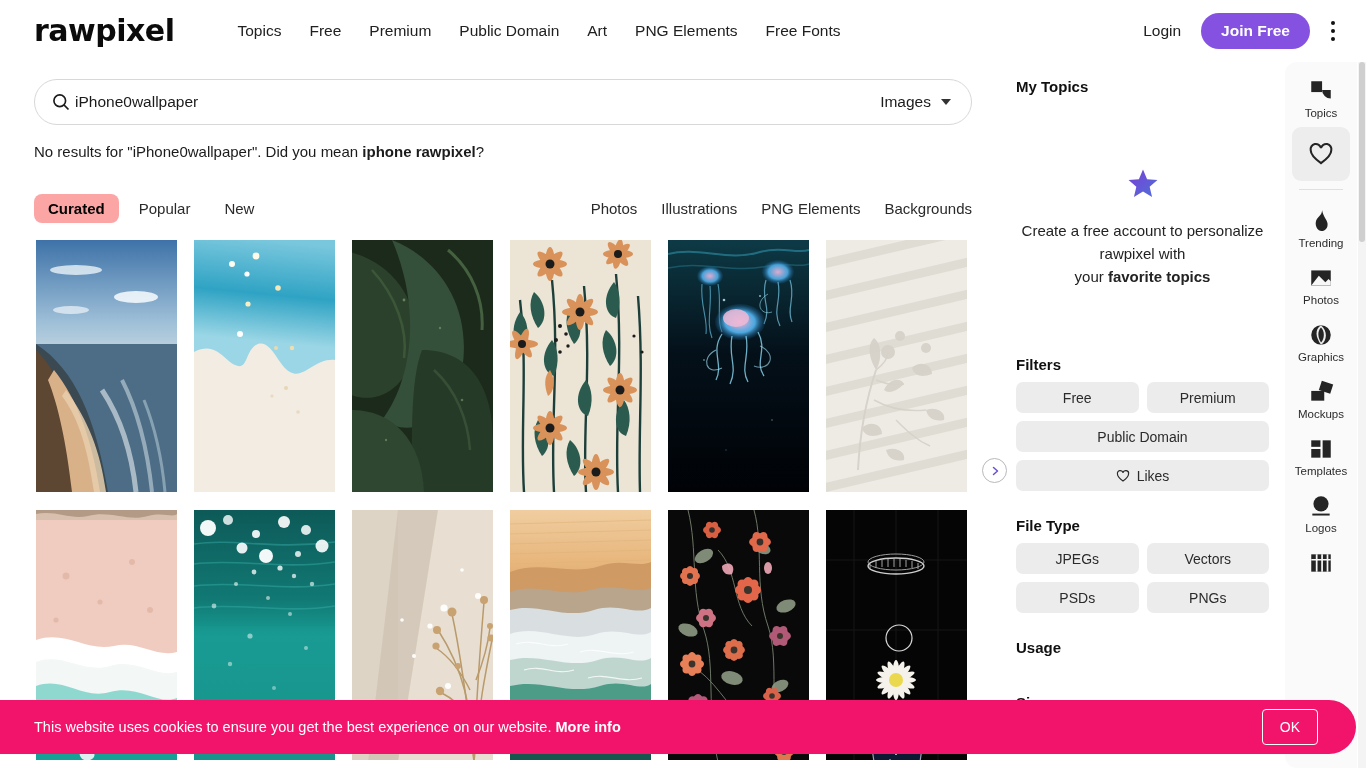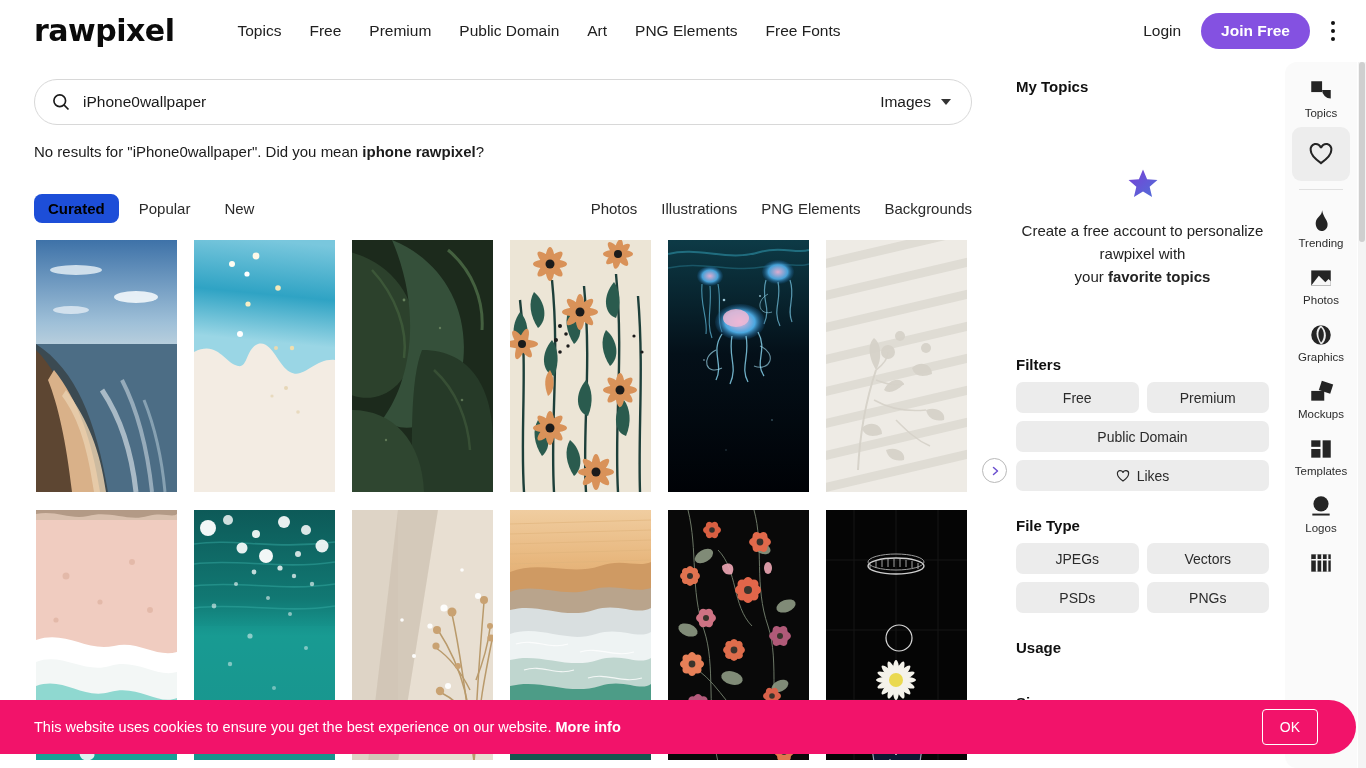--- a/index.html
+++ b/index.html
@@ -86,21 +86,21 @@
     border: 1px solid #d8d8d8;
     border-radius: 24px;
     display: flex; align-items: center;
     background: #fff;
   }
   .search-icon { margin-left: 16px; width: 20px; height: 20px; flex: none; }
   .search-input {
     flex: 1;
     border: none; outline: none;
     font-size: 15.5px;
-    margin-left: 12px;
+    margin-left: 4px;
     color: #1a1a1a;
     background: transparent;
     font-family: "Liberation Sans", sans-serif;
   }
   .search-type {
     display: flex; align-items: center; gap: 10px;
     margin-right: 20px; cursor: pointer;
     font-size: 15.5px; color: #1c1c1c;
   }
   .caret {
@@ -119,21 +119,21 @@
   .tabs-row {
     position: absolute; left: 34px; top: 130px;
     width: 938px; height: 32px;
     display: flex; align-items: center;
   }
   .tabs-left { display: flex; align-items: center; gap: 6px; }
   .tab {
     font-size: 15px; color: #2a2a2a;
     padding: 6px 14px; border-radius: 8px; cursor: pointer;
   }
-  .tab.active { background: #1d4ed8; font-weight: 700; color: #000; }
+  .tab.active { background: #fca5a5; font-weight: 700; color: #000; }
   .tabs-right { margin-left: auto; display: flex; align-items: center; gap: 24px; }
   .tab-r { font-size: 15px; color: #2a2a2a; cursor: pointer; }
 
   
   .grid {
     position: absolute; left: 36px; top: 178px;
     width: 940px; height: 520px;
     display: grid;
     grid-template-columns: repeat(6, 141px);
     grid-auto-rows: 252px;

